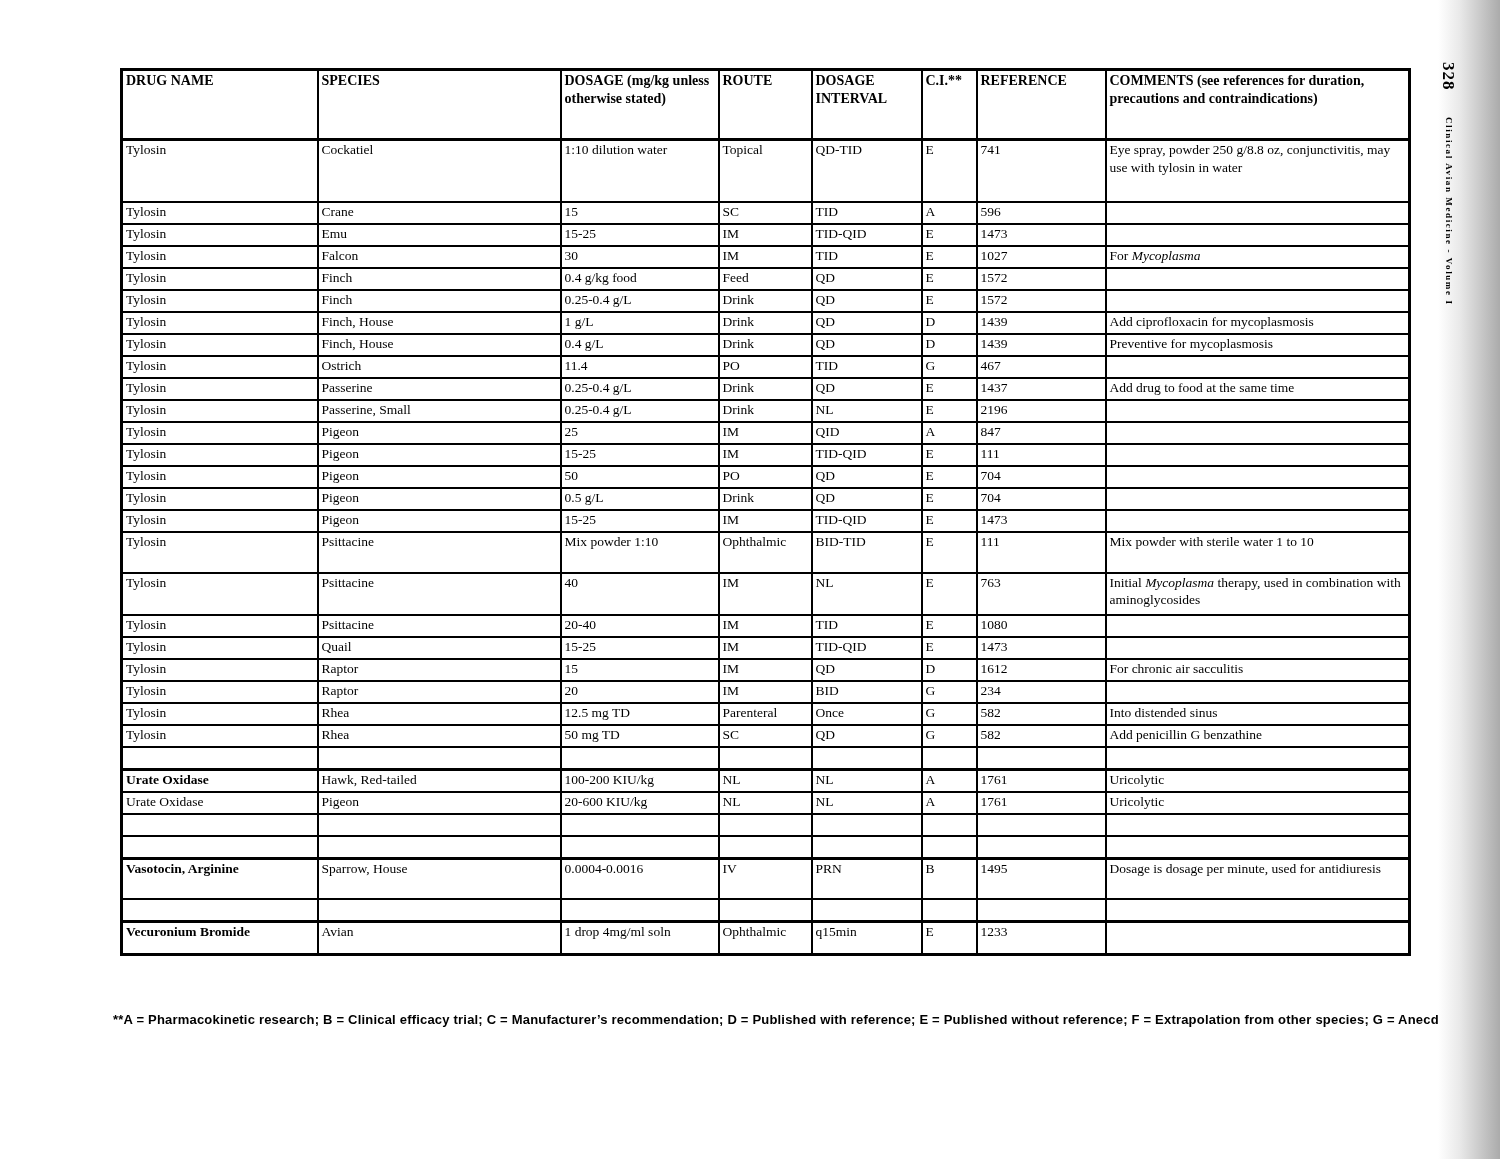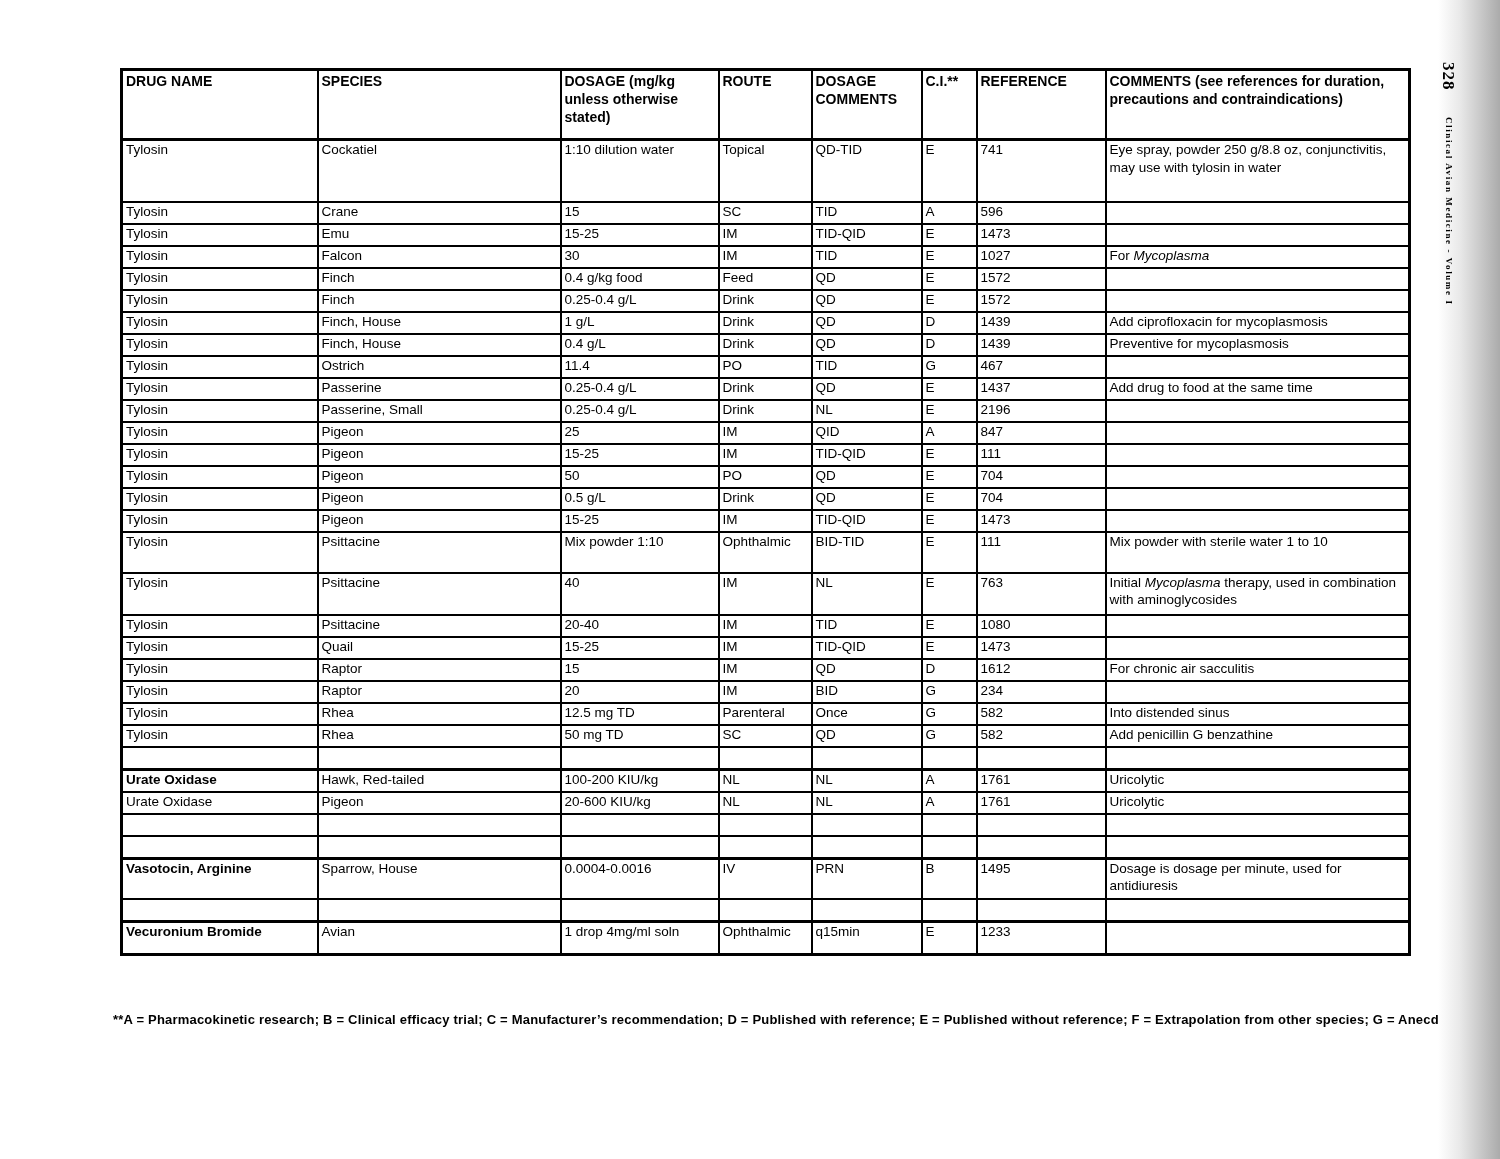--- a/index.html
+++ b/index.html
@@ -18,21 +18,21 @@
   }
   .book-title{
     position:absolute;top:117px;left:1444px;
     writing-mode:vertical-rl;
     font-family:"Liberation Serif",serif;font-weight:bold;font-size:9px;letter-spacing:1.6px;
   }
   .tbl-wrap{position:absolute;left:120px;top:68px;}
   table.dosage{
     border-collapse:collapse;table-layout:fixed;width:1288px;
     border:3px solid #000;
-    font-family:Liberation Sans, sans-serif;font-size:13.5px;padding-left:48px;
+    font-family:Liberation Serif, serif;font-size:13.5px;padding-left:48px;
   }
   table.dosage th,table.dosage td{
     border:2px solid #000;vertical-align:top;text-align:left;
     padding:0 3px;line-height:1.3;overflow:hidden;word-wrap:break-word;
   }
   table.dosage thead tr{height:70px;}
   table.dosage thead th{
     font-size:14px;font-weight:bold;border-bottom:3px solid #000;padding-top:1px;
   }
   table.dosage tbody td{height:20px;}
@@ -58,21 +58,21 @@
         <col style="width:55px">
       <col style="width:129px">
         <col style="width:304px">
     </colgroup>
     <thead>
       <tr>
         <th>DRUG NAME</th>
         <th>SPECIES</th>
         <th>DOSAGE (mg/kg unless otherwise stated)</th>
         <th>ROUTE</th>
-        <th>DOSAGE COMMENTS</th>
+        <th>DOSAGE INTERVAL</th>
         <th>C.I.**</th>
         <th>REFERENCE</th>
         <th>COMMENTS (see references for duration, precautions and contraindications)</th>
       </tr>
     </thead>
     <tbody>
         <tr style="height: 62px;">
     <td>Tylosin</td>
     <td>Cockatiel</td>
     <td>1:10 dilution water</td>

